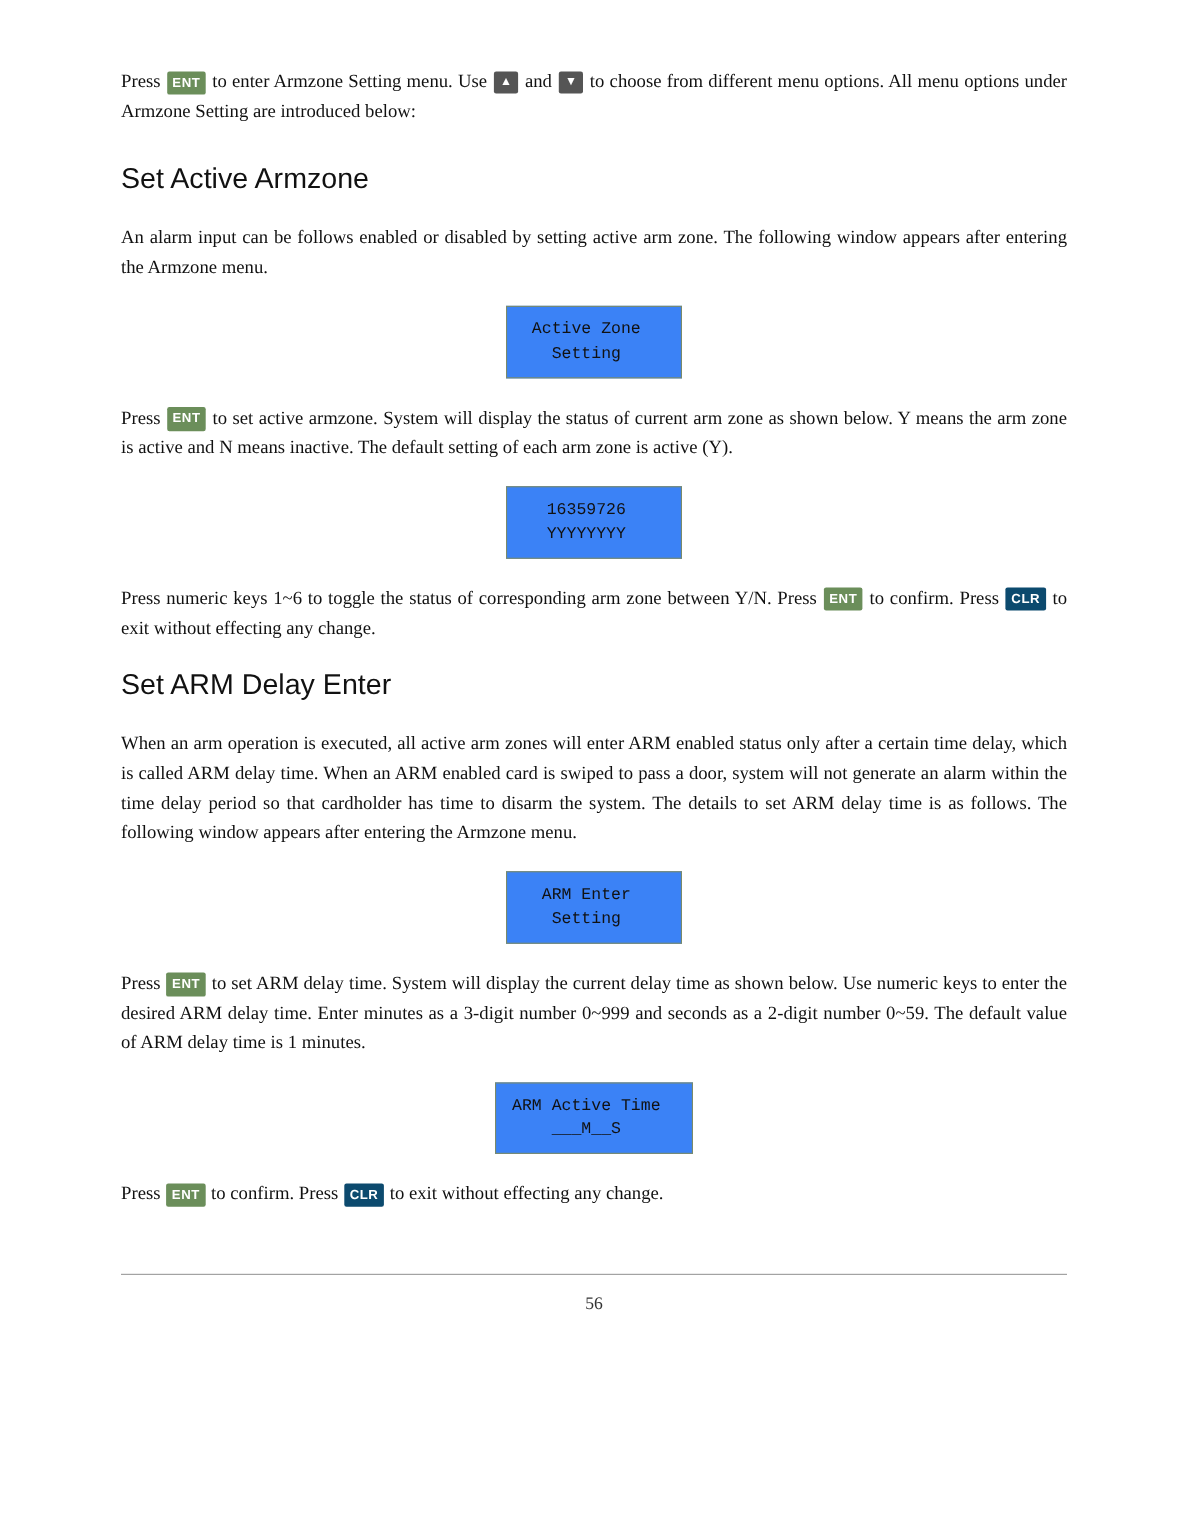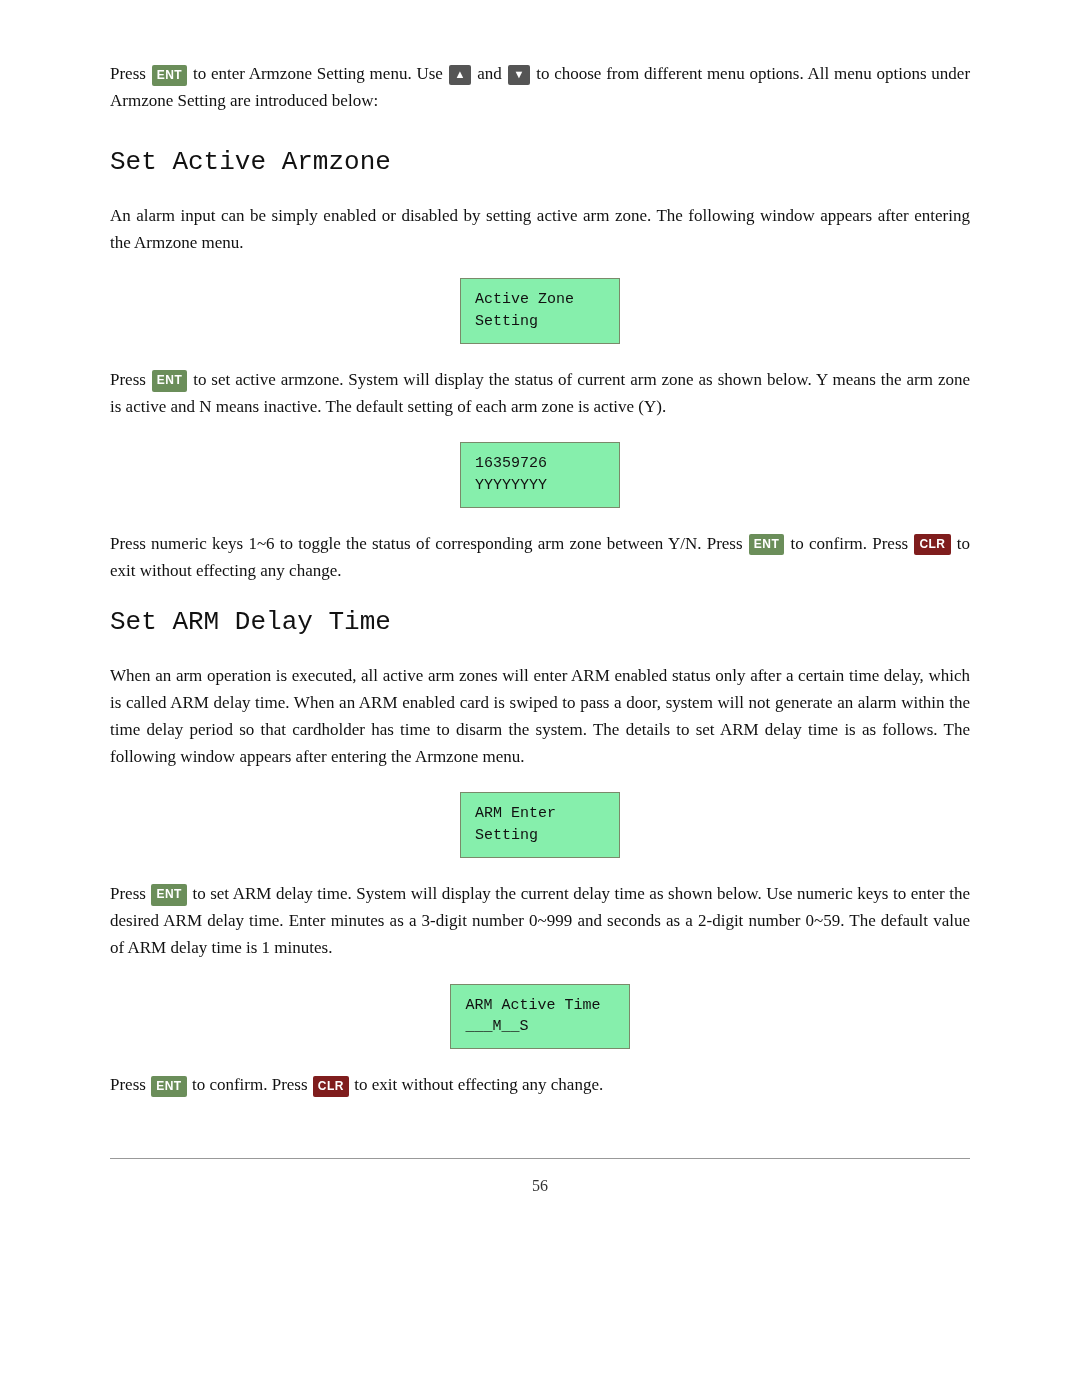--- a/index.html
+++ b/index.html
@@ -14,66 +14,67 @@
       padding: 60px 110px 80px 110px;
       line-height: 1.6;
     }
 
     .intro-para {
       margin-bottom: 28px;
       text-align: justify;
     }
 
     .section-heading {
-      font-family: Liberation Mono, monospace;
+      font-family: Liberation Sans, sans-serif;
       font-size: 26px;
       font-weight: normal;
       margin-bottom: 18px;
       margin-top: 10px;
       color: #111;
     }
 
     .body-para {
       text-align: justify;
       margin-bottom: 18px;
     }
 
     .lcd-box-wrap {
       display: flex;
       justify-content: center;
       margin: 22px 0 22px 0;
     }
 
     .lcd-box {
-      background: #86efac;
+      background: #3b82f6;
       border: 1.5px solid #7a8a6a;
       padding: 10px 28px 10px 14px;
       font-family: 'Courier New', monospace;
       font-size: 15px;
       line-height: 1.45;
       color: #111;
       min-width: 160px;
+      text-align: center;
     }
 
     .badge {
       display: inline-block;
       background: #6b8e5a;
       color: #fff;
       font-family: 'Arial', sans-serif;
       font-size: 12px;
       font-weight: bold;
       padding: 1px 5px;
       border-radius: 2px;
       vertical-align: middle;
       margin: 0 1px;
       letter-spacing: 0.5px;
     }
 
     .badge-clr {
-      background: #7f1d1d;
+      background: #0c4a6e;
     }
 
     .up-arrow-btn {
       display: inline-block;
       background: #555;
       color: #fff;
       font-size: 11px;
       padding: 1px 6px;
       border-radius: 2px;
       vertical-align: middle;
@@ -113,21 +114,21 @@
   Press <span class="badge">ENT</span>
   <span> to enter Armzone Setting menu. Use </span>
   <span class="up-arrow-btn">▲</span>
   <span> and </span>
   <span class="down-arrow-btn">▼</span>
   <span> to choose from different menu options. All menu options under Armzone Setting are introduced below:</span>
 </div>
 
 <h2 class="section-heading">Set Active Armzone</h2>
 
-<p class="body-para">An alarm input can be simply enabled or disabled by setting active arm zone. The following window appears after entering the Armzone menu.</p>
+<p class="body-para">An alarm input can be follows enabled or disabled by setting active arm zone. The following window appears after entering the Armzone menu.</p>
 
 <div class="lcd-box-wrap">
   <div class="lcd-box">
     <div>Active Zone</div>
     <div>Setting</div>
   </div>
 </div>
 
 <p class="body-para">
   <span>Press </span><span class="badge">ENT</span><span> to set active armzone. System will display the status of current arm zone as shown below. Y means the arm zone is active and N means inactive. The default setting of each arm zone is active (Y).</span>
@@ -137,21 +138,21 @@
   <div class="lcd-box">
     <div>16359726</div>
     <div>YYYYYYYY</div>
   </div>
 </div>
 
 <p class="body-para">
   <span>Press numeric keys 1~6 to toggle the status of corresponding arm zone between Y/N. Press </span><span class="badge">ENT</span><span> to confirm. Press </span><span class="badge badge-clr">CLR</span><span> to exit without effecting any change.</span>
 </p>
 
-<h2 class="section-heading">Set ARM Delay Time</h2>
+<h2 class="section-heading">Set ARM Delay Enter</h2>
 
 <p class="body-para">When an arm operation is executed, all active arm zones will enter ARM enabled status only after a certain time delay, which is called ARM delay time. When an ARM enabled card is swiped to pass a door, system will not generate an alarm within the time delay period so that cardholder has time to disarm the system. The details to set ARM delay time is as follows. The following window appears after entering the Armzone menu.</p>
 
 <div class="lcd-box-wrap">
   <div class="lcd-box">
     <div>ARM Enter</div>
     <div>Setting</div>
   </div>
 </div>
 

